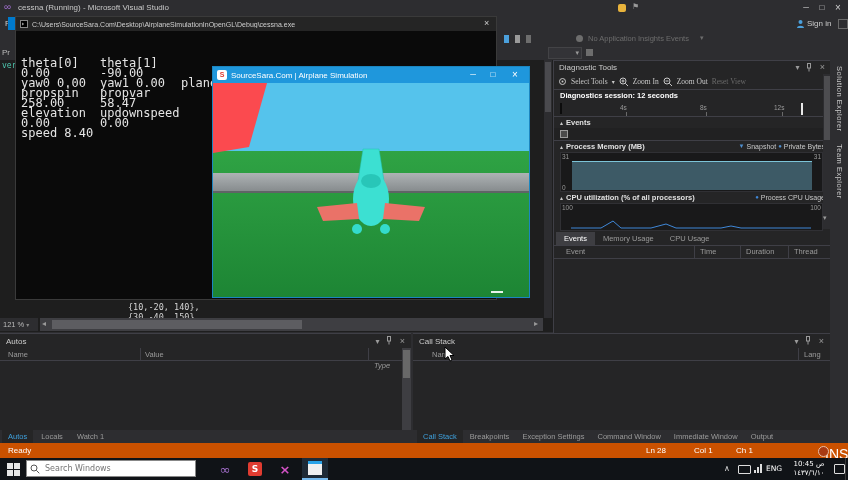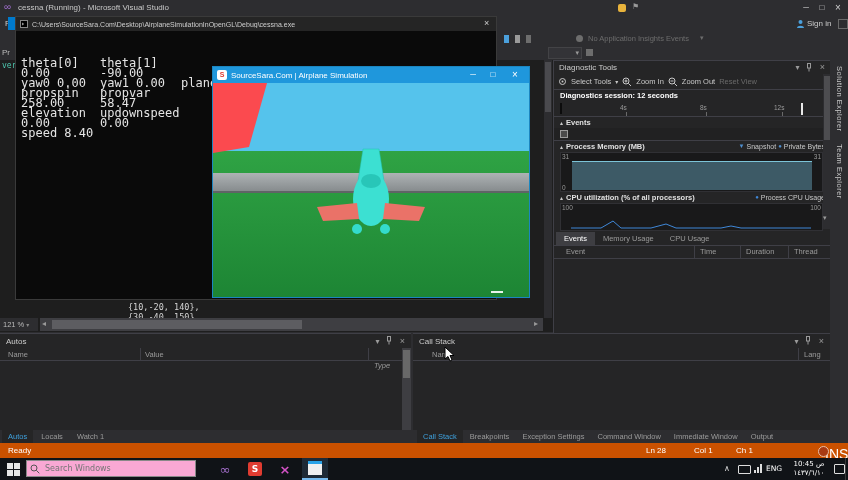--- a/index.html
+++ b/index.html
@@ -149,21 +149,21 @@
       <span class="abs hdr-ic" style="left:238px;top:2px;">▾</span>
       <span class="abs" style="left:251px;top:2px;line-height:0;">
         <svg width="8" height="9">
             <rect x="2.5" y="0.5" width="3" height="4.5" fill="none" stroke="#9a9a9a"></rect>
             <line x1="4" y1="5" x2="4" y2="8.5" stroke="#9a9a9a"></line>
           </svg>
       </span>
       <span class="abs hdr-ic" style="left:263px;top:1px;font-size:9px;">×</span>
     </div>
 
-    <div class="abs flex" style="left:0;top:13px;width:277px;height:15px;border-bottom:1px solid #3f3f46;gap:4px;padding-left:4px;font-size:7.5px;color:#c8c8c8;">
+    <div class="abs flex" style="left:0;top:13px;width:277px;height:15px;border-bottom:1px solid #3f3f46;gap:4px;padding-left:4px;font-size:7.5px;color:#c8c8c8;font-family:Liberation Serif, serif;">
       <span style="line-height:0;"><svg width="9" height="9">
             <circle cx="4.5" cy="4.5" r="3" fill="none" stroke="#c8c8c8"></circle>
             <circle cx="4.5" cy="4.5" r="1" fill="#c8c8c8"></circle>
           </svg></span>
       <span>Select Tools</span>
       <span style="font-size:6px;">▾</span>
       <span style="line-height:0;"><svg width="10" height="10">
             <circle cx="4" cy="4" r="3" fill="none" stroke="#c8c8c8"></circle>
             <line x1="6.3" y1="6.3" x2="9" y2="9" stroke="#c8c8c8"></line>
             <line x1="2.5" y1="4" x2="5.5" y2="4" stroke="#c8c8c8"></line>
@@ -269,21 +269,21 @@
     <span class="abs" style="left:818px;top:3px;width:9px;height:9px;border-radius:50%;background:#a83a12;border:1px solid #e8c0a8;"></span>
   </div>
 
   <div class="abs" style="left:0;top:458px;width:848px;height:22px;background:#101317;font-family:'DejaVu Sans',sans-serif;">
     <div class="abs" style="left:7px;top:5px;width:13px;height:13px;display:grid;grid-template-columns:6px 6px;grid-template-rows:6px 6px;gap:1px;">
       <div style="background:#e6e6e6;"></div>
         <div style="background:#e6e6e6;"></div>
         <div style="background:#e6e6e6;"></div>
         <div style="background:#e6e6e6;"></div>
     </div>
-    <div class="abs flex" style="left:26px;top:2px;width:170px;height:17px;background:#f9a8d4;border:1px solid #888;box-sizing:border-box;">
+    <div class="abs flex" style="left:26px;top:2px;width:170px;height:17px;background:#ffffff;border:1px solid #888;box-sizing:border-box;">
       <span style="line-height:0;padding:0 3px;">
         <svg width="10" height="10">
             <circle cx="4" cy="4" r="3" fill="none" stroke="#555"></circle>
             <line x1="6.3" y1="6.3" x2="9.3" y2="9.3" stroke="#555"></line>
           </svg>
       </span>
       <input style="border: none; background: transparent; font-size: 8px; color: rgb(68, 68, 68); width: 140px;" placeholder="Search Windows">
     </div>
     <div class="abs flex" style="left:212px;top:0;width:26px;height:22px;justify-content:center;">
       <span style="font-size:13px;color:#a06cc8;">∞</span>

